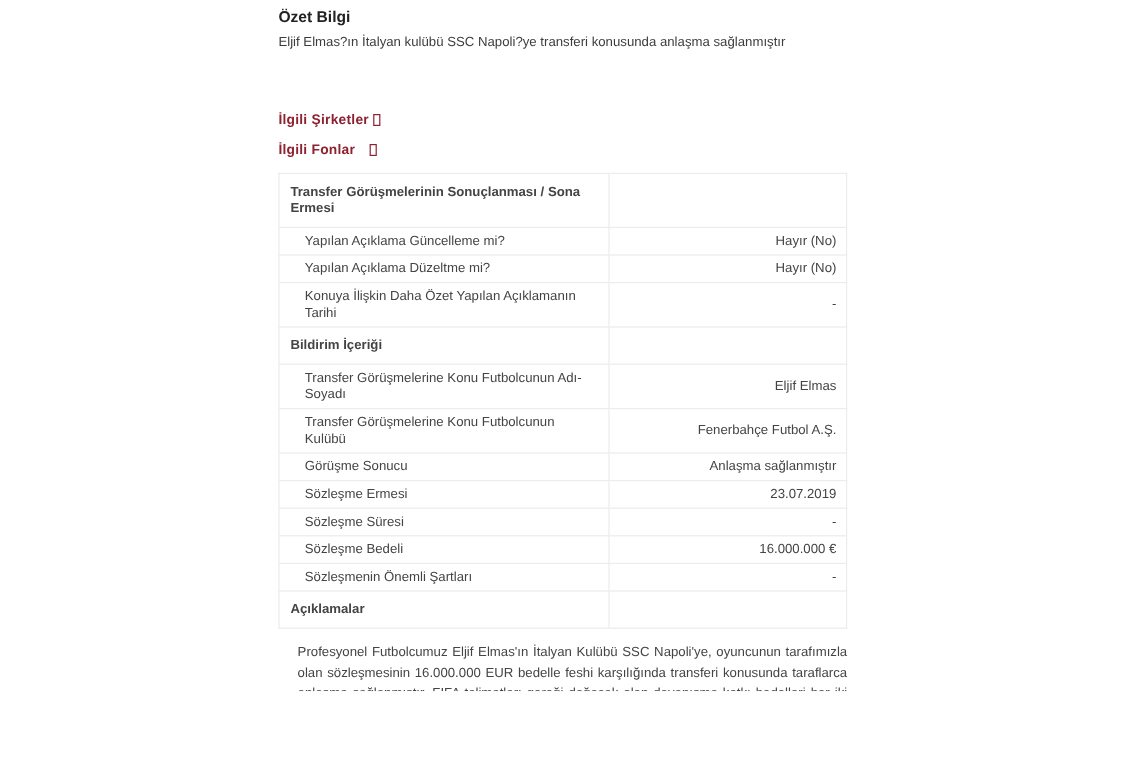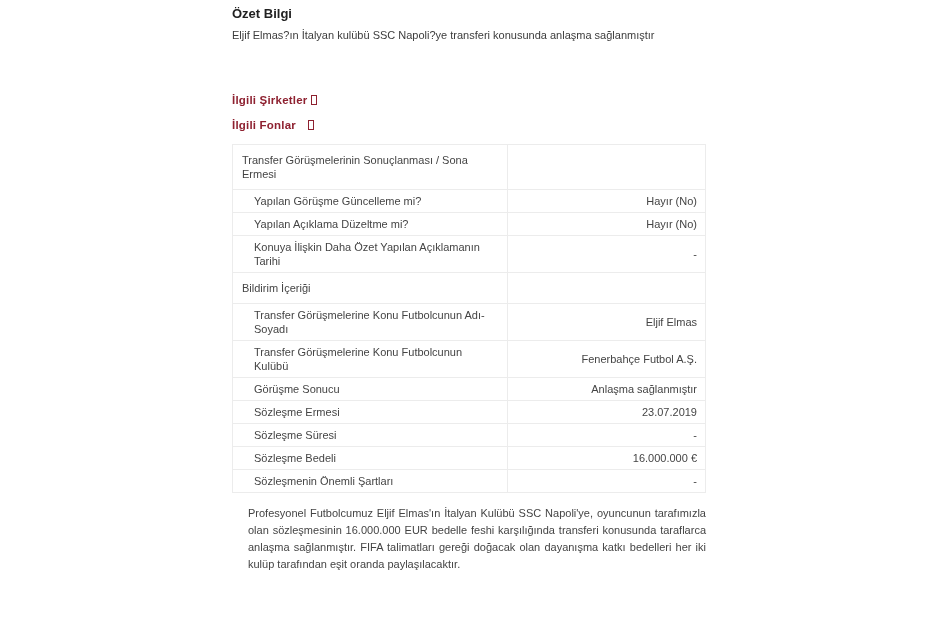--- a/index.html
+++ b/index.html
@@ -65,21 +65,21 @@
   table.disclosure-table td {
     border: 1px solid #ececec;
     font-size: 11px;
     vertical-align: middle;
     color: #444;
     line-height: 14px;
   }
   td.col-label { width: 275px; }
   td.section-cell {
     color: #8e2130;
-    font-weight: normal;
+    font-weight: bold;
     font-size: 11.5px;
     padding: 8px 10px 8px 9px;
     line-height: 15px;
   }
   td.label-cell {
     padding: 4px 10px 4px 21px;
   }
   td.value-cell {
     padding: 4px 8px;
     text-align: right;
@@ -117,21 +117,21 @@
       </div>
     </div>
 
     <table class="disclosure-table">
       <tbody>
           <tr>
             <td class="section-cell col-label">Transfer Görüşmelerinin Sonuçlanması / Sona Ermesi</td>
             <td class="value-cell"></td>
           </tr>
           <tr>
-            <td class="label-cell col-label">Yapılan Görüşme Güncelleme mi?</td>
+            <td class="label-cell col-label">Yapılan Açıklama Güncelleme mi?</td>
             <td class="value-cell">Hayır (No)</td>
           </tr>
           <tr>
             <td class="label-cell col-label">Yapılan Açıklama Düzeltme mi?</td>
             <td class="value-cell">Hayır (No)</td>
           </tr>
           <tr>
             <td class="label-cell col-label">Konuya İlişkin Daha Özet Yapılan Açıklamanın Tarihi</td>
             <td class="value-cell">-</td>
           </tr>
@@ -160,20 +160,24 @@
             <td class="value-cell">-</td>
           </tr>
           <tr>
             <td class="label-cell col-label">Sözleşme Bedeli</td>
             <td class="value-cell">16.000.000 €</td>
           </tr>
           <tr>
             <td class="label-cell col-label">Sözleşmenin Önemli Şartları</td>
             <td class="value-cell">-</td>
           </tr>
+          <tr>
+            <td class="section-cell col-label">Açıklamalar</td>
+            <td class="value-cell"></td>
+          </tr>
         </tbody>
     </table>
 
     <div class="explanations">
       <div>
           <p>Profesyonel Futbolcumuz Eljif Elmas'ın İtalyan Kulübü SSC Napoli'ye, oyuncunun tarafımızla olan sözleşmesinin 16.000.000 EUR bedelle feshi karşılığında transferi konusunda taraflarca anlaşma sağlanmıştır. FIFA talimatları gereği doğacak olan dayanışma katkı bedelleri her iki kulüp tarafından eşit oranda paylaşılacaktır.</p>
           <p>Transfer bedeline ilaveten, Futbolcunun performansına ve SSC Napoli kulübünün sportif sonuçlarına bağlı olarak SSC Napoli, Kulübümüze aşamalı olarak azami 1.500.000 EUR bonus bedeli ödeyecektir.</p>
         </div>
 
     </div>

